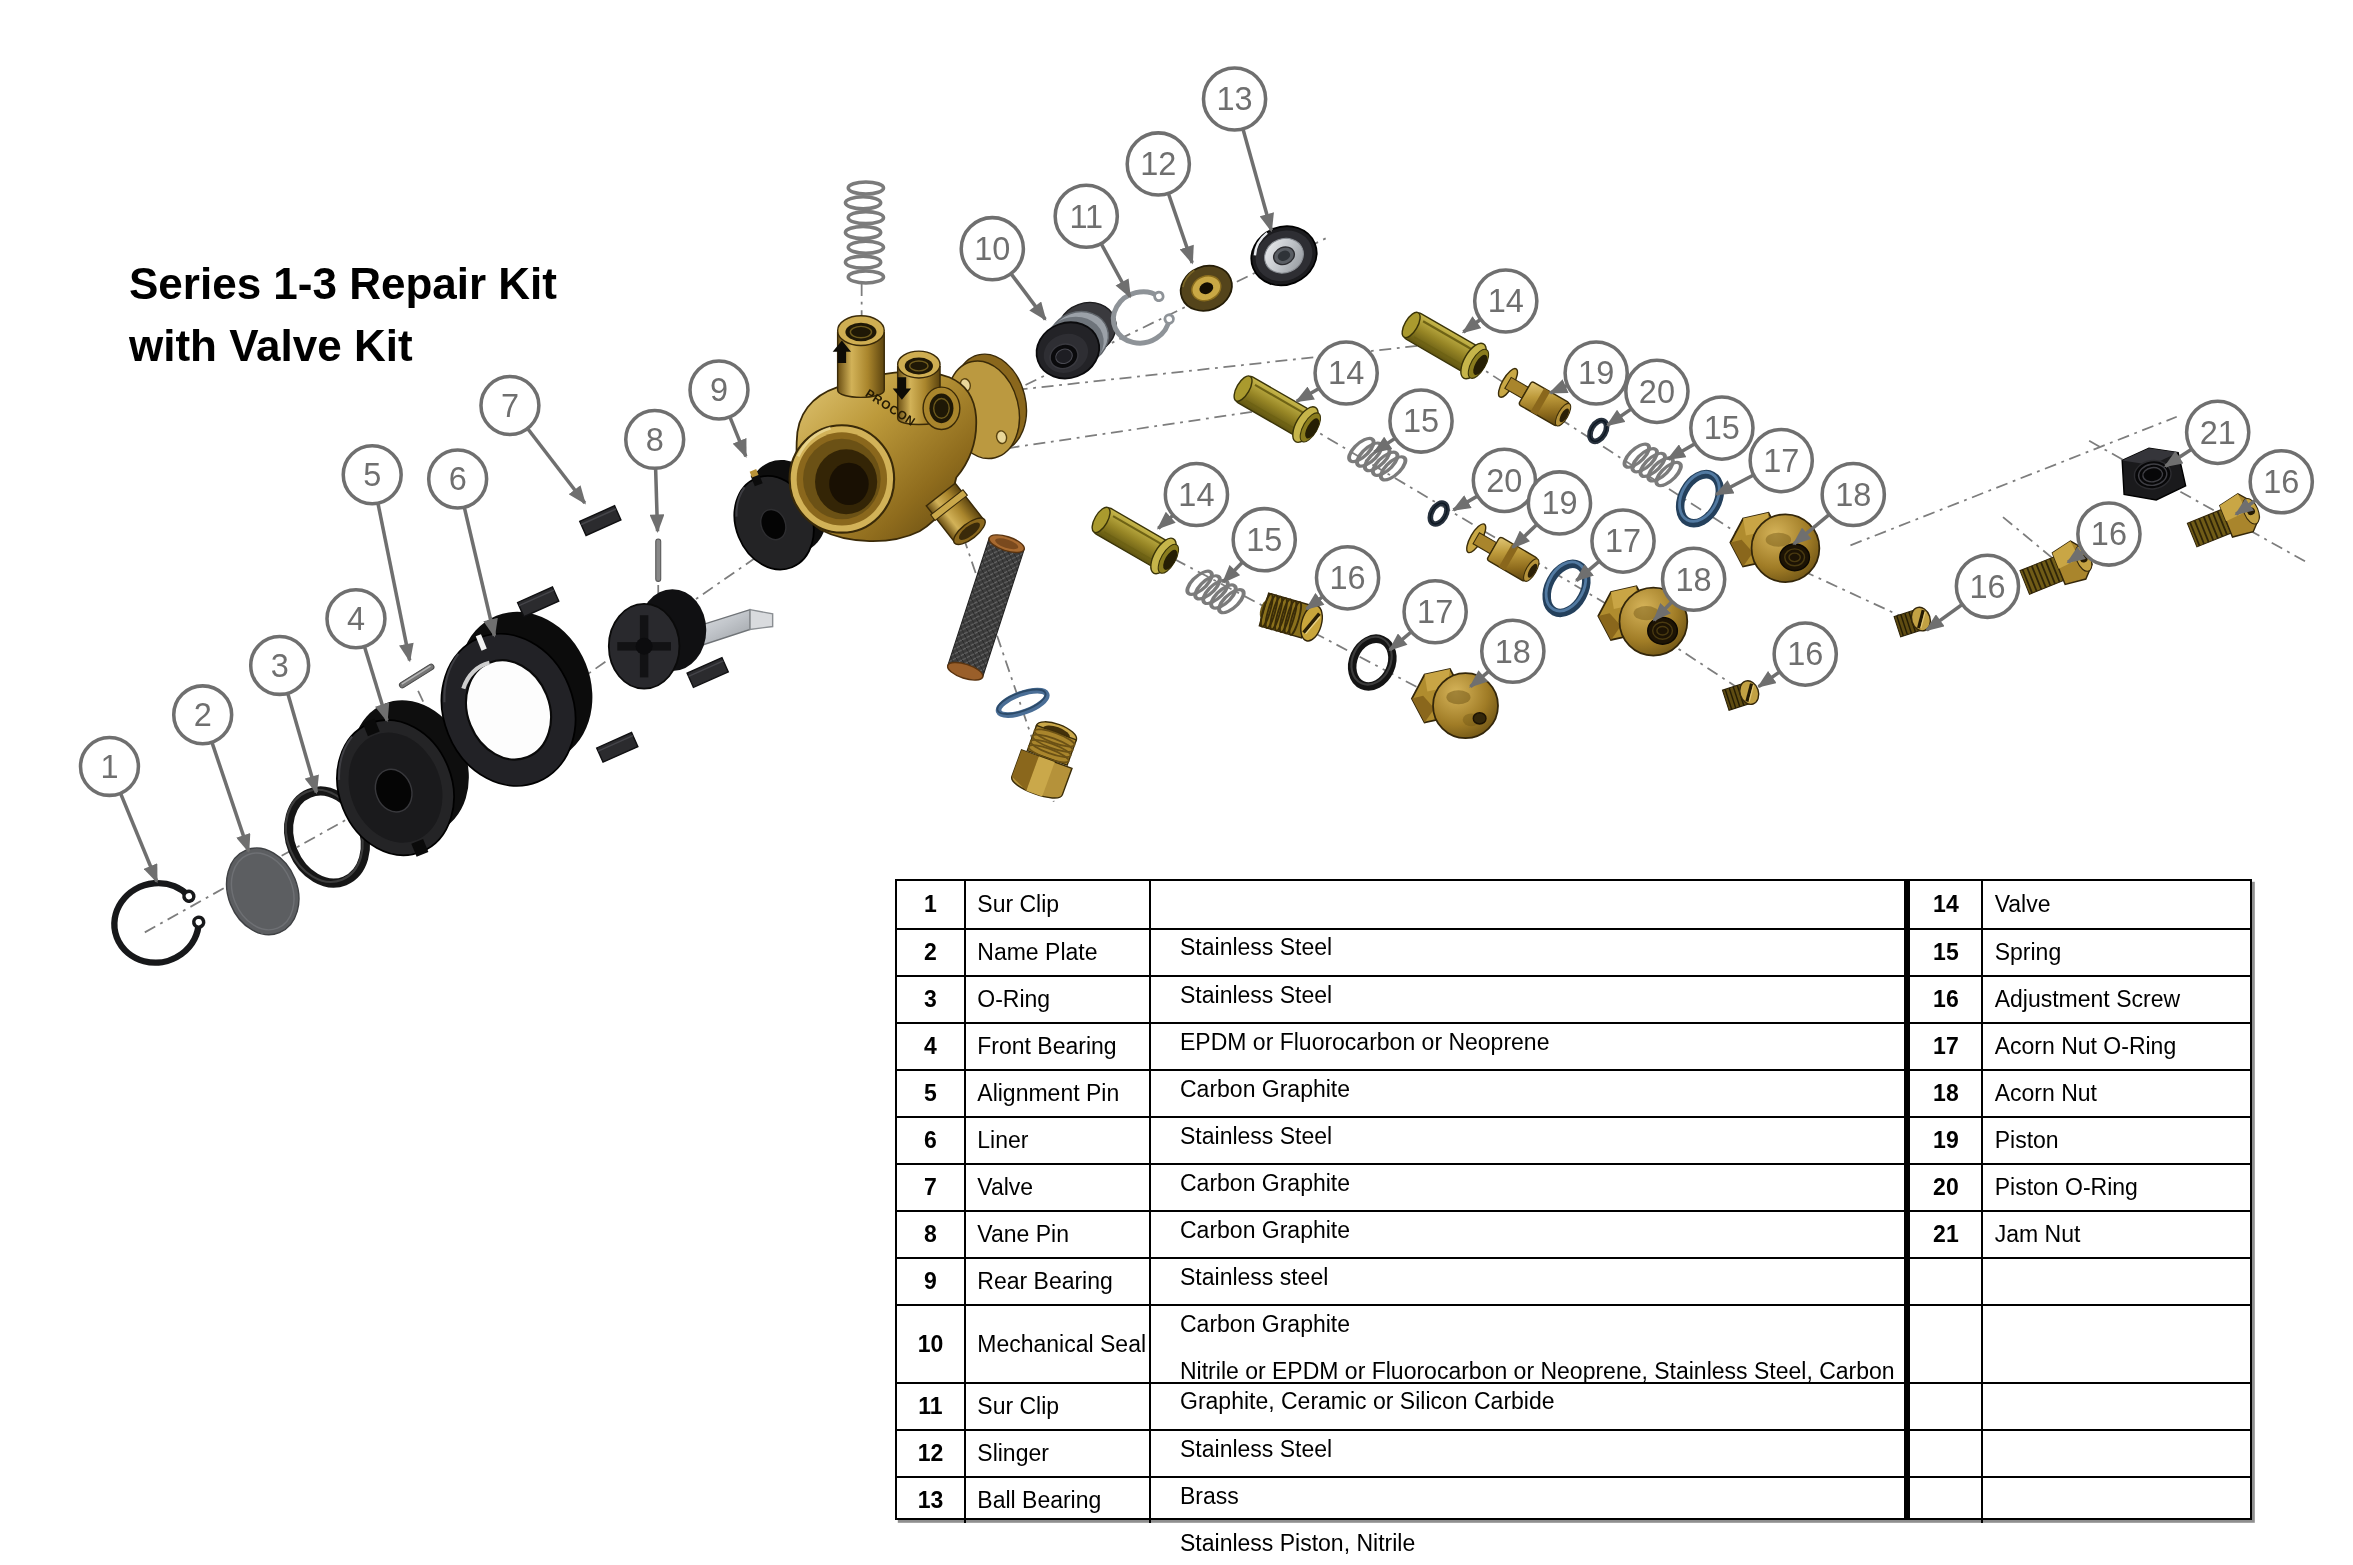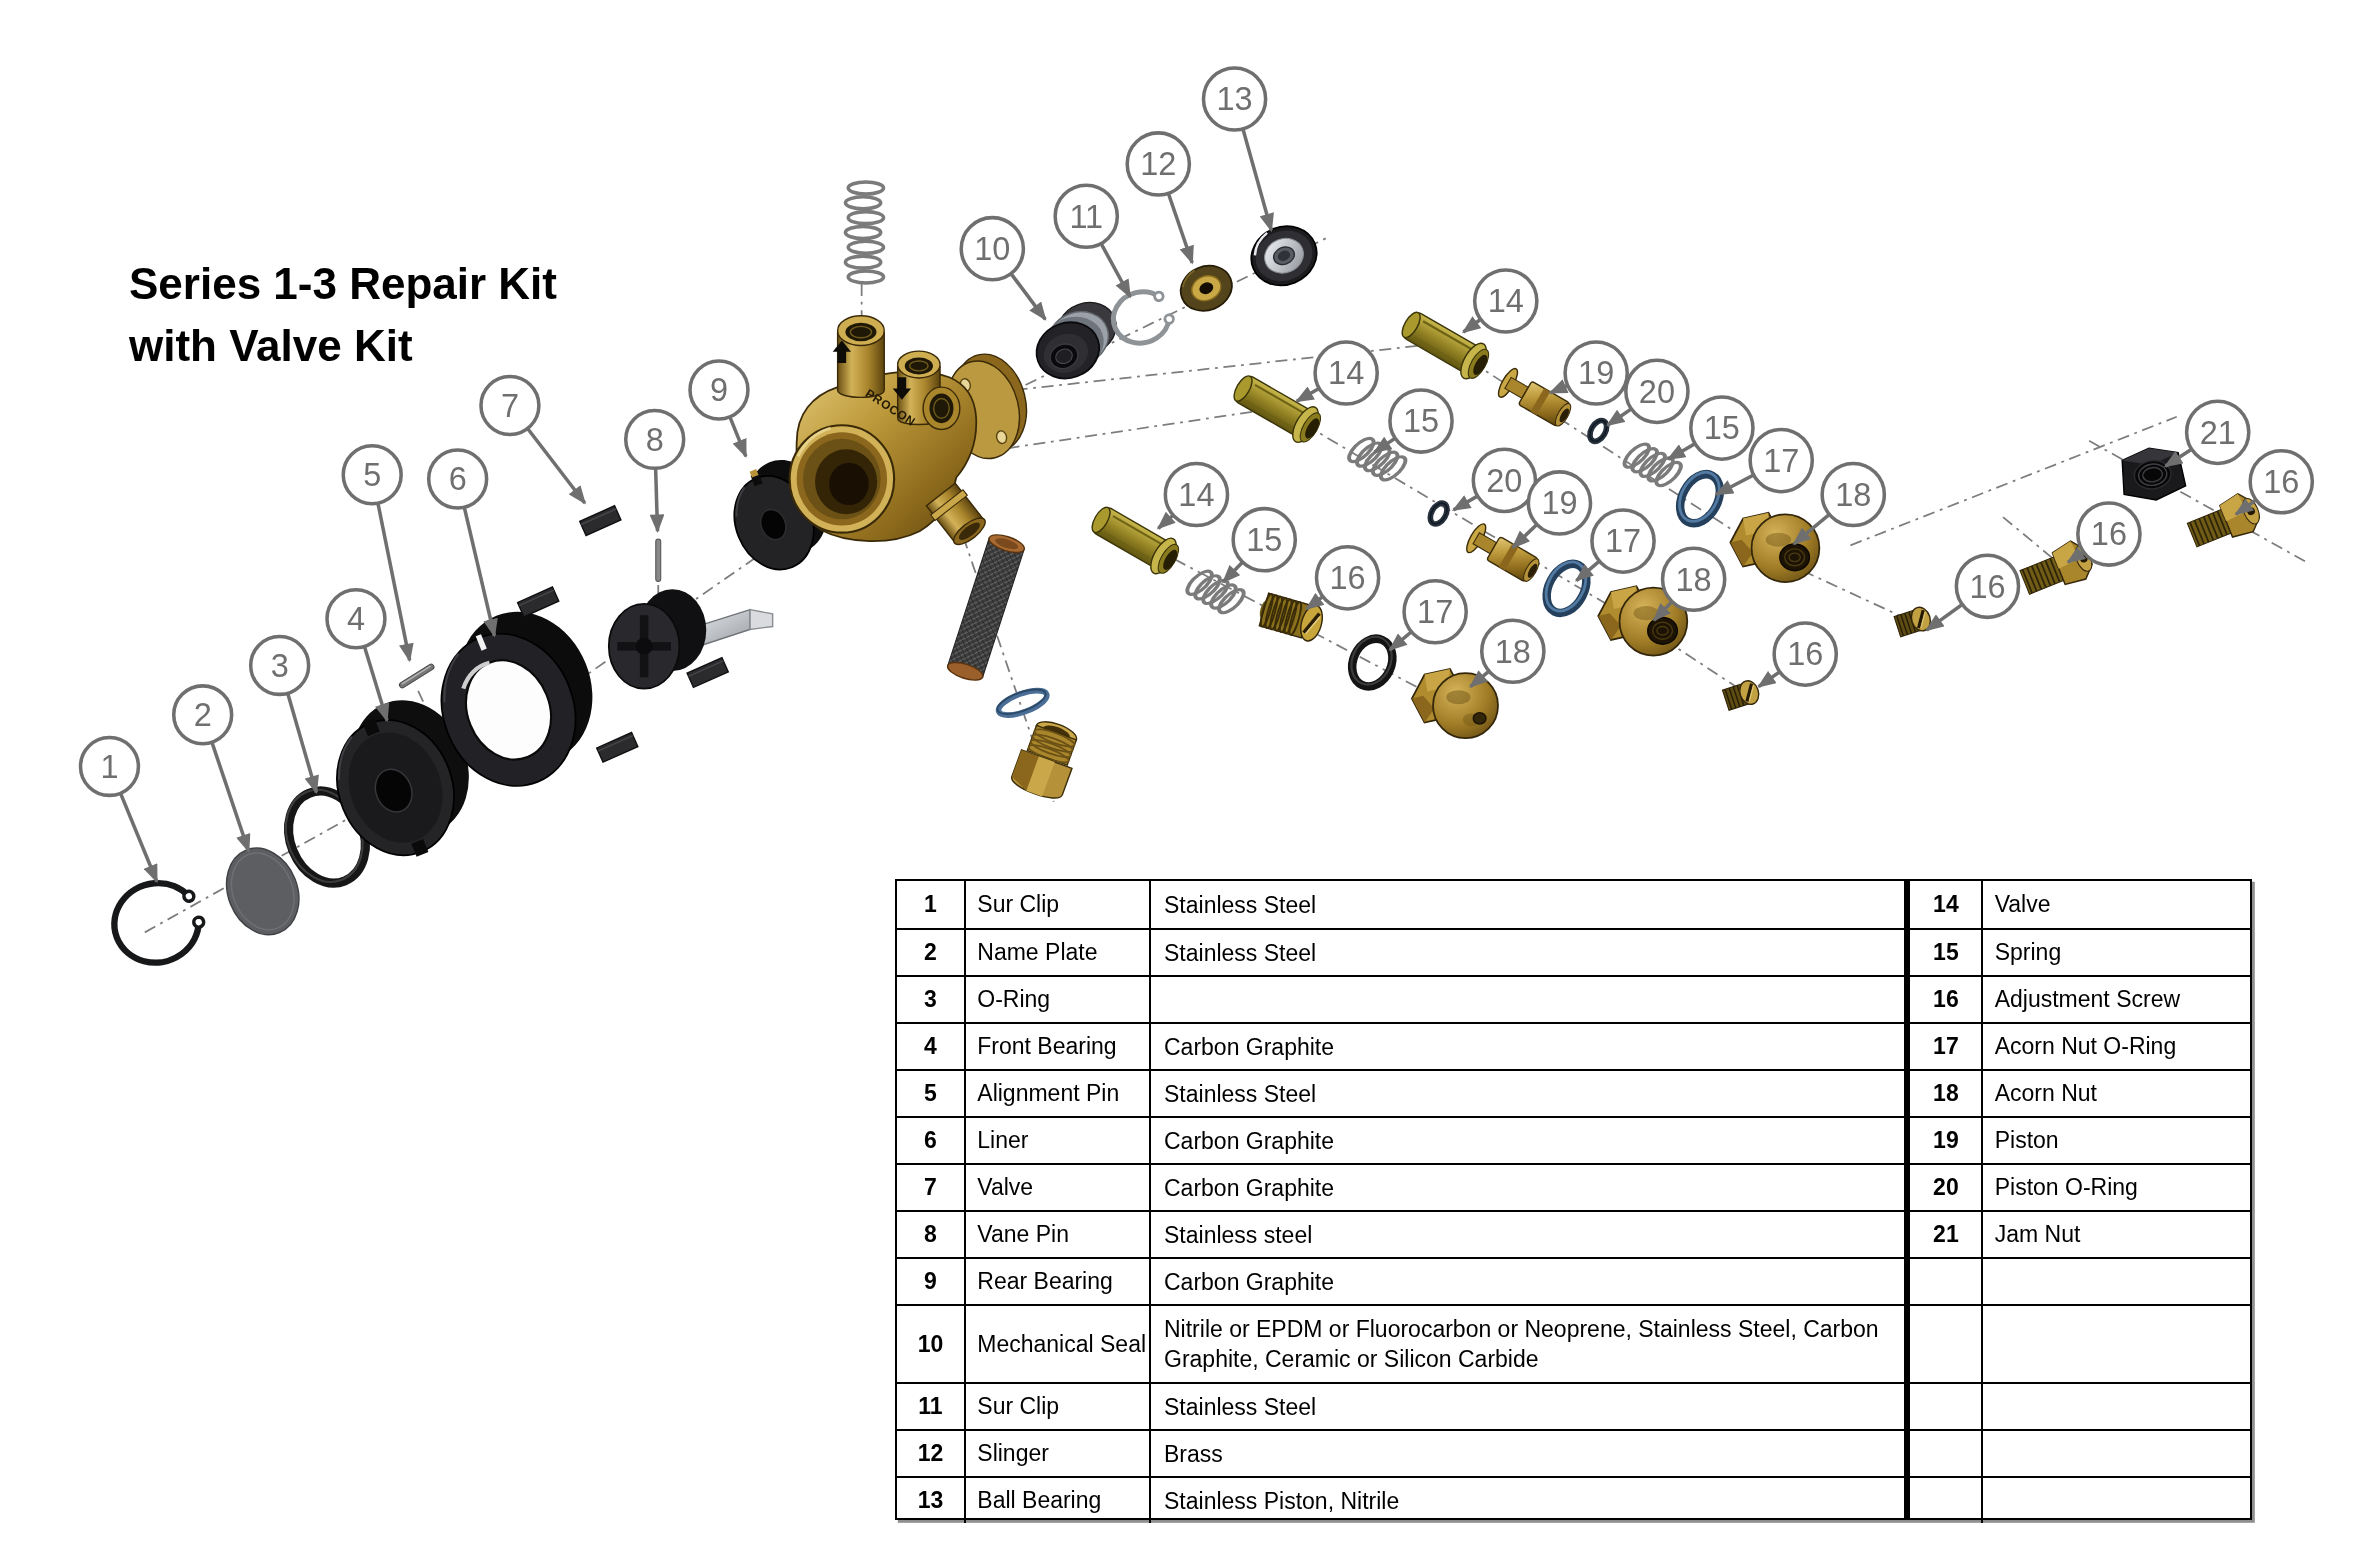--- a/index.html
+++ b/index.html
@@ -19,21 +19,21 @@
   .tbl-right{flex:1;}
   .tbl-divider{width:6.4px;background:#000;height:100%;}
   .trow{display:flex;height:47px;box-sizing:border-box;border-top:2.8px solid #000;flex:none;}
   .trow:first-child{border-top:none;}
   .trow.tall{height:78px;}
   .cell{box-sizing:border-box;display:flex;align-items:center;height:100%;}
   .c-num{width:69px;justify-content:center;font-weight:bold;border-right:2.1px solid #000;flex:none;}
   .c-name{width:185px;padding-left:11.3px;border-right:2.1px solid #000;flex:none;}
   .tbl-right .c-num{width:73px;}
   .tbl-right .c-name{width:auto;flex:1;border-right:none;}
-  .c-mat{flex:1;padding-left:13px;line-height:30px;}
+  .c-mat{flex:1;padding-left:29px;line-height:30px;margin-top:42px;}
   .trow.tall .c-mat{align-items:center;border-radius:9px;}
 </style>
 </head>
 <body>
 
 <div id="canvas">
 
   <div id="title">
     <div>Series 1-3 Repair Kit</div>
     <div>with Valve Kit</div>
@@ -584,20 +584,21 @@
           <div class="cell c-mat">Stainless Steel</div>
         </div>
       <div class="trow">
           <div class="cell c-num">2</div>
           <div class="cell c-name">Name Plate</div>
           <div class="cell c-mat">Stainless Steel</div>
         </div>
       <div class="trow">
           <div class="cell c-num">3</div>
           <div class="cell c-name">O-Ring</div>
+          <div class="cell c-mat">EPDM or Fluorocarbon or Neoprene</div>
         </div>
       <div class="trow">
           <div class="cell c-num">4</div>
           <div class="cell c-name">Front Bearing</div>
           <div class="cell c-mat">Carbon Graphite</div>
         </div>
       <div class="trow">
           <div class="cell c-num">5</div>
           <div class="cell c-name">Alignment Pin</div>
           <div class="cell c-mat">Stainless Steel</div>

